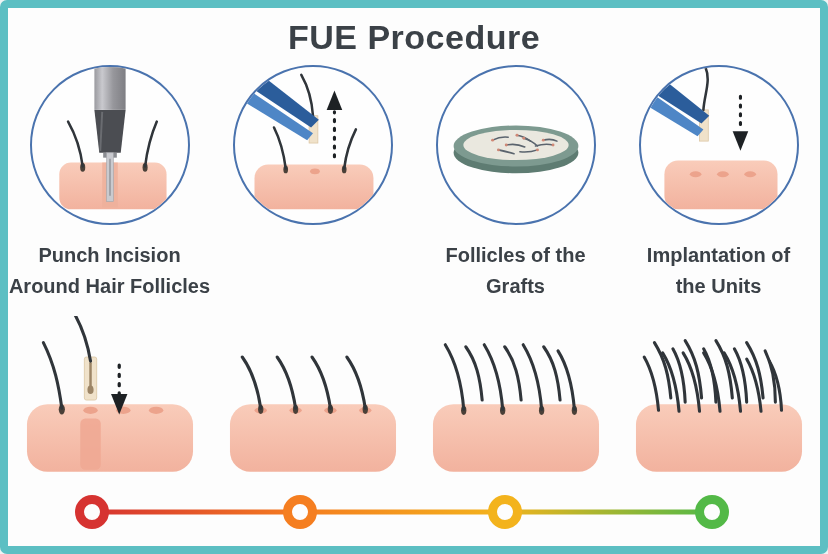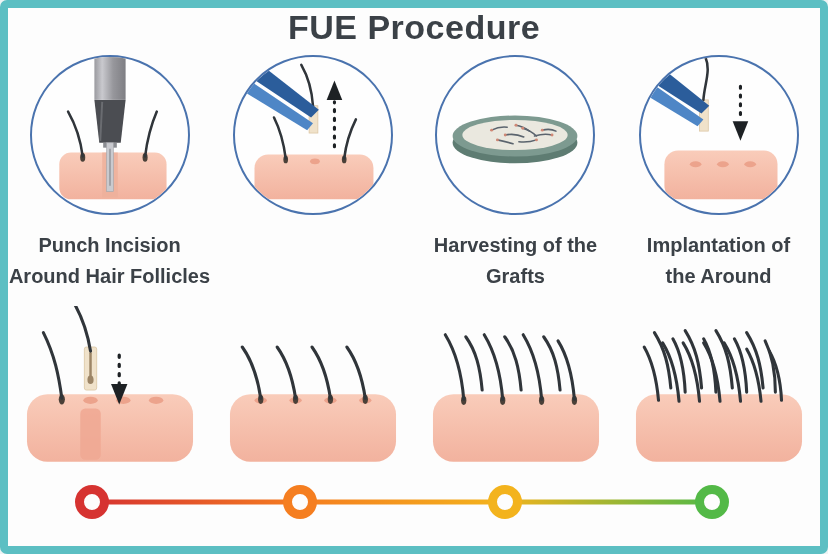--- a/index.html
+++ b/index.html
@@ -14,20 +14,21 @@
     overflow:hidden;
     display:flex; flex-direction:column;
   }
 
   .page-title {
     text-align:center;
     font-size:34px;
     font-weight:800;
     letter-spacing:0.5px;
     color:var(--text-dark,#3b4147);
+    margin-top:10px;
   }
 
   .steps-row, .stages-row {
     display:grid;
     grid-template-columns:repeat(4,1fr);
     justify-items:center;
     align-items:start;
   }
   .steps-row { margin-top:8px; }
 
@@ -154,41 +155,41 @@
               <circle cx="70" cy="80" r="1.5"></circle>
             <circle cx="88" cy="73" r="1.5"></circle>
               <circle cx="118" cy="80" r="1.5"></circle>
             <circle cx="62" cy="85" r="1.5"></circle>
               <circle cx="102" cy="85" r="1.5"></circle>
             <circle cx="81" cy="70" r="1.5"></circle>
               <circle cx="108" cy="75" r="1.5"></circle>
           </g>
         </svg>
       </div>
-      <div class="step-caption">Harvesting of the
+      <div class="step-caption">Follicles of the
 Grafts</div>
     </div>
 
     <div class="step">
       <div class="step-circle">
         <svg viewBox="0 0 160 160">
           <rect x="24" y="96" width="116" height="50" rx="14" fill="url(#skinGrad)"></rect>
           <ellipse class="skin-hole" cx="56" cy="110" rx="6" ry="3"></ellipse>
           <ellipse class="skin-hole" cx="84" cy="110" rx="6" ry="3"></ellipse>
           <ellipse class="skin-hole" cx="112" cy="110" rx="6" ry="3"></ellipse>
           <rect class="graft-capsule" x="60" y="44" width="9" height="32"></rect>
           <path class="hair-thin" d="M64,44 C65,28 72,14 66,0"></path>
           <polygon points="6,22 20,10 70,50 62,58" fill="var(--tweezers-blue-dark,#2b5d9b)"></polygon>
           <polygon points="0,36 11,27 64,64 58,71" fill="var(--tweezers-blue-light,#4e86c6)"></polygon>
           <line class="dash-arrow" x1="102" y1="30" x2="102" y2="66"></line>
           <polygon class="arrow-head" points="102,86 94,66 110,66"></polygon>
         </svg>
       </div>
       <div class="step-caption">Implantation of
-the Around</div>
+the Units</div>
     </div>
 
   </div>
 
   <div class="stages-row">
 
     <div class="stage">
       <svg viewBox="0 0 190 160">
         <rect x="14" y="86" width="162" height="66" rx="20" fill="url(#skinGrad)"></rect>
         <rect x="66" y="100" width="20" height="50" rx="5" fill="#efa893" opacity="0.9"></rect>

